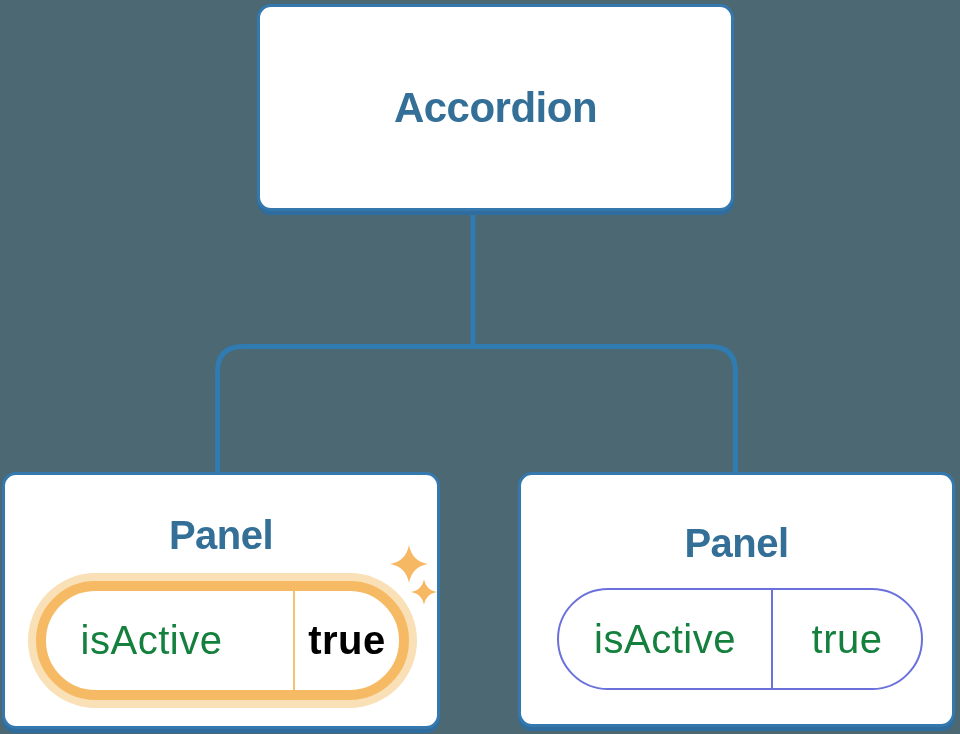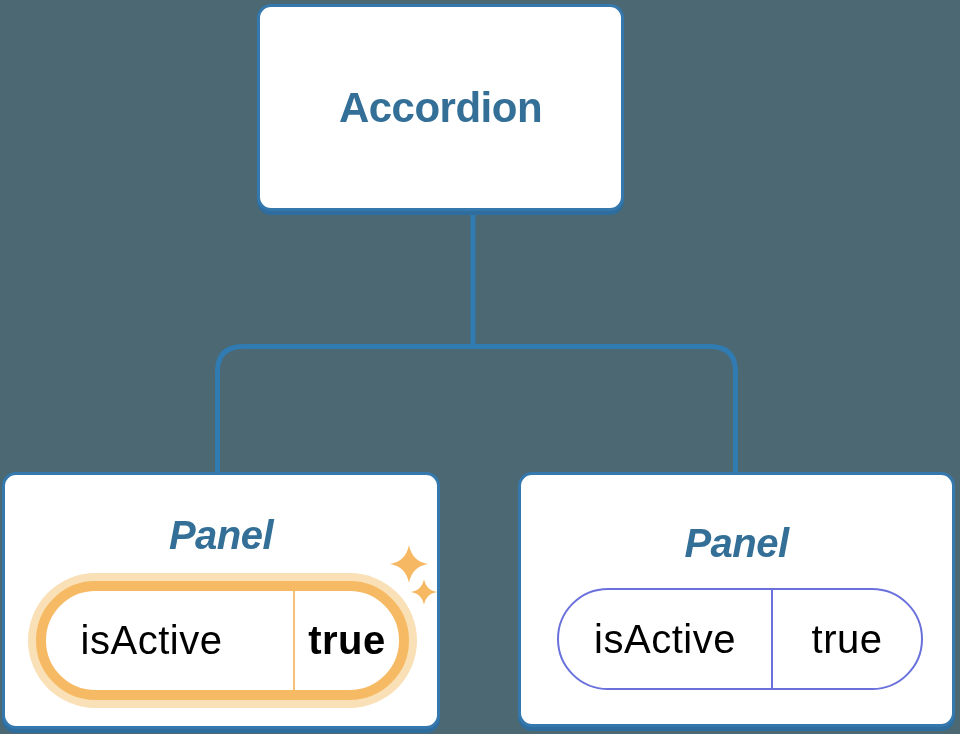--- a/index.html
+++ b/index.html
@@ -23,51 +23,50 @@
     box-shadow: 0 4px 0 #2E6D9E;
   }
   .node-title {
     color: #336F97;
     font-weight: bold;
     letter-spacing: -0.5px;
   }
 
   .root-node {
     left: 257px; top: 4px;
-    width: 367px; height: 207px;
+    width: 477px; height: 207px;
     display: flex; align-items: center; justify-content: center;
   }
   .root-node .node-title { font-size: 42px; }
 
   .panel-left  { left: 2px;   top: 472px; width: 438px; height: 257px; }
   .panel-right { left: 518px; top: 472px; width: 437px; height: 255px; }
 
   .panel-title {
     position: absolute; left: 0; right: 0;
     text-align: center;
     font-size: 40px;
-    font-style: italic;
   }
   .panel-left  .panel-title { top: 38px; }
   .panel-right .panel-title { top: 46px; }
 
   .state-pill {
     position: absolute;
     box-sizing: border-box;
     background: #ffffff;
     border-radius: 999px;
     display: flex;
     align-items: stretch;
     overflow: hidden;
   }
   .pill-cell {
     display: flex; align-items: center; justify-content: center;
     font-size: 40px;
     letter-spacing: 0.5px;
-    color: #000000;
+    color: #15803d;
   }
 
   .active-pill {
     left: 31px; top: 106px;
     width: 373px; height: 119px;
     border: 10px solid #F6BA64;
     box-shadow: 0 0 0 8px #FAE0B6;
   }
   .active-pill .pill-key   { flex: 0 0 211px; }
   .active-pill .pill-value { flex: 1 1 auto; border-left: 2px solid #F4C177; }

